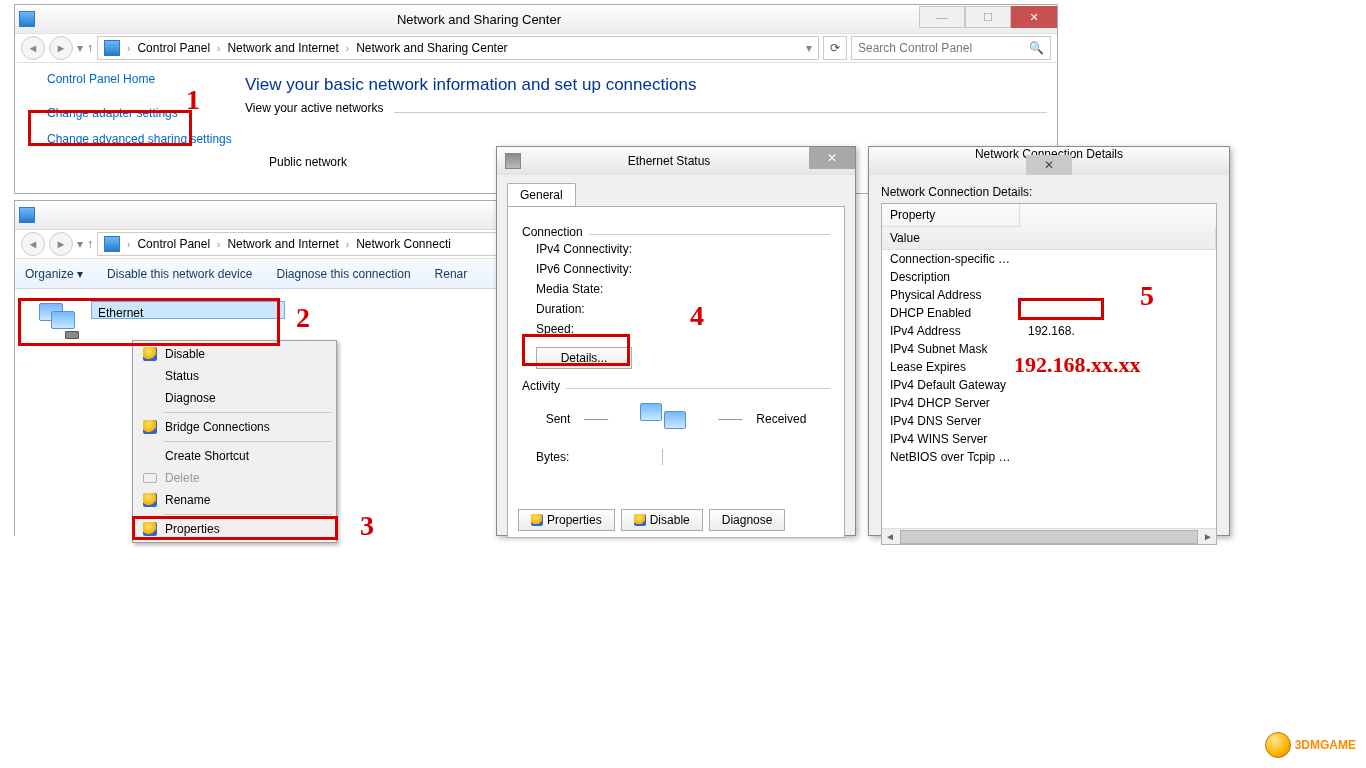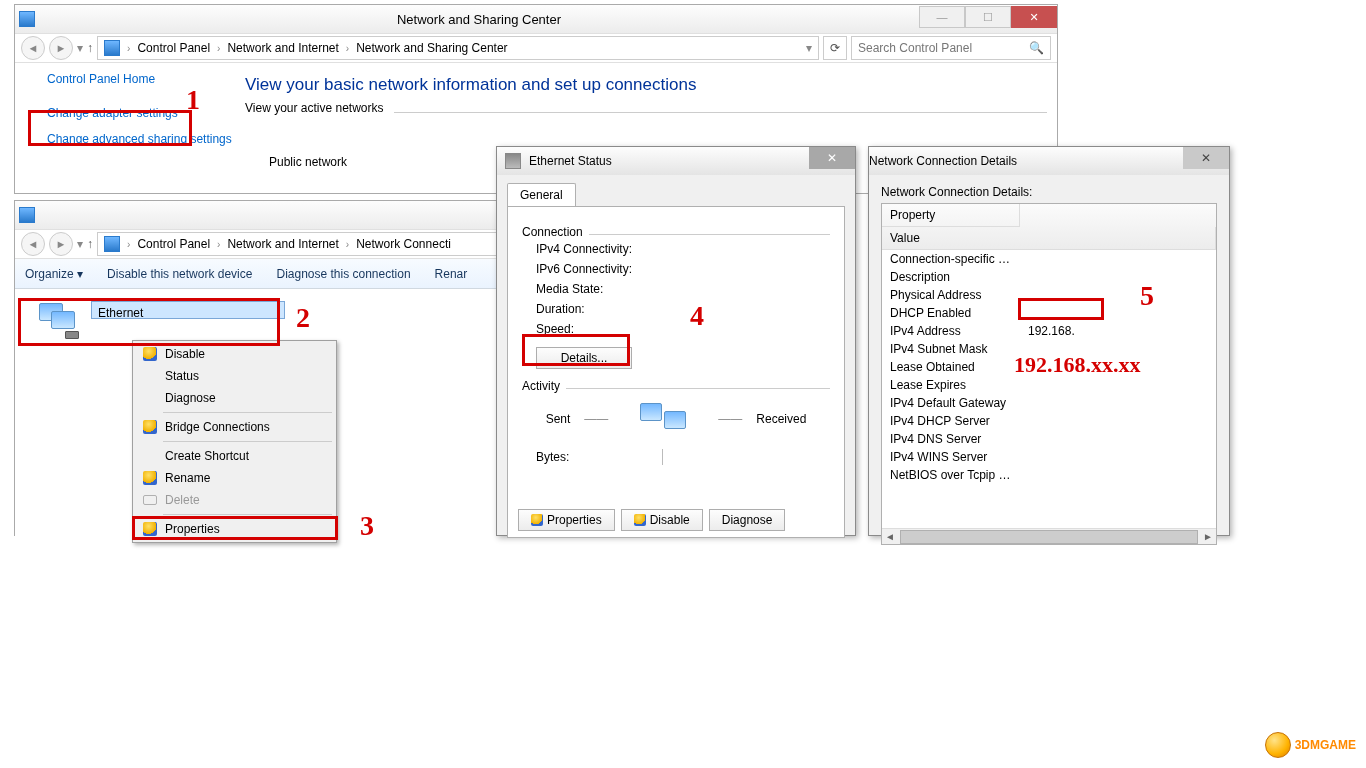--- a/index.html
+++ b/index.html
@@ -39,21 +39,21 @@
   .ctx .item { display:flex; align-items:center; height:22px; padding:0 10px 0 30px; position:relative; cursor:pointer; white-space:nowrap;}
   .ctx .item.bold { font-weight:normal; }
   .ctx .item.disabled { color:#999; }
   .ctx .sep { height:1px; background:#ccc; margin:3px 2px 3px 28px;}
   .shield { width:14px; height:14px; position:absolute; left:8px; top:4px; background:radial-gradient(circle at 40% 30%, #ffe066, #f0b000 60%, #3366cc 60%); border-radius:2px; }
   .ghost { width:14px; height:10px; position:absolute; left:8px; top:6px; border:1px solid #b0b0b0; border-radius:2px; }
   
   .dlg { position:absolute; background:#f0f0f0; border:1px solid #8a8a8a; box-shadow:2px 2px 6px rgba(0,0,0,.3);}
   .dlg .dlgtitle { height:28px; background:linear-gradient(#fdfdfd,#e4e4e4); display:flex; align-items:center; padding:0 0 0 8px;}
   .dlg .dlgtitle .ico { width:16px; height:16px; background:linear-gradient(#888,#bbb); border:1px solid #888; margin-right:8px;}
-  .dlg .dlgtitle .t { flex:1; text-align:left; }
+  .dlg .dlgtitle .t { flex:1; text-align:center; }
   .dlg .xbtn { width:46px; height:22px; background:#c9c9c9; display:flex; align-items:center; justify-content:center; color:#444; margin-top:-6px;}
   .dlg .xbtn.dark { background:#a8a8a8; color:#fff;}
   .tabhdr { display:flex; padding:8px 0 0 10px;align-items:flex-end;}
   .tab { border:1px solid #b0b0b0; border-bottom:none; background:#fff; padding:4px 12px; font-size:12px; border-radius:2px 2px 0 0;}
   .tabbody { background:#fff; border:1px solid #b0b0b0; margin:0 10px 10px; padding:12px 14px;}
   .group { margin:6px 0 10px; }
   .gtitle { display:flex; align-items:center; gap:6px;}
   .gtitle .line { border-bottom:1px solid #ccc; flex:1; height:1px; margin-top:4px;}
   .row12 { display:flex; justify-content:space-between; padding:3px 4px 3px 14px;}
   .btn { display:inline-flex; align-items:center; justify-content:center; border:1px solid #adadad; background:linear-gradient(#fdfdfd,#ececec); height:22px; padding:0 12px; cursor:pointer; font-size:12px;}
@@ -191,27 +191,27 @@
     </div>
   <div class="sep"></div>
   <div class="item">
       <span class="shield"></span>
       <span>Bridge Connections</span>
     </div>
   <div class="sep"></div>
   <div class="item">
       <span>Create Shortcut</span>
     </div>
-  <div class="item">
-      <span class="shield"></span>
-      <span>Rename</span>
-    </div>
   <div class="item disabled">
       <span class="ghost"></span>
       <span>Delete</span>
+    </div>
+  <div class="item">
+      <span class="shield"></span>
+      <span>Rename</span>
     </div>
   <div class="sep"></div>
   <div class="item">
       <span class="shield"></span>
       <span>Properties</span>
     </div>
 </div>
 
 <div class="dlg" style="left:496px; top:146px; width:360px; height:390px;">
   <div class="dlgtitle">
@@ -283,21 +283,21 @@
           <span>Disable</span>
         </div>
       <div class="btn">
           <span>Diagnose</span>
         </div>
     </div>
   </div>
 </div>
 
 <div class="dlg" style="left:868px; top:146px; width:362px; height:390px;">
-  <div class="dlgtitle" style="padding-left:0;">
+  <div class="dlgtitle" style="padding-left:0;flex-direction:column;">
     <div class="t">Network Connection Details</div>
     <div class="xbtn">✕</div>
   </div>
   <div style="padding:10px 12px 4px;">Network Connection Details:</div>
   <div style="padding:0 12px;">
     <div class="grid">
       <div class="gridhdr">
         <div class="col1">Property</div>
         <div class="col2">Value</div>
       </div>
@@ -320,24 +320,20 @@
           </div>
           <div class="gridrow">
             <div class="col1">IPv4 Address</div>
             <div class="col2">192.168.</div>
           </div>
           <div class="gridrow">
             <div class="col1">IPv4 Subnet Mask</div>
             <div class="col2"></div>
           </div>
           <div class="gridrow">
-            <div class="col1">Lease Obtained</div>
-            <div class="col2"></div>
-          </div>
-          <div class="gridrow">
             <div class="col1">Lease Expires</div>
             <div class="col2"></div>
           </div>
           <div class="gridrow">
             <div class="col1">IPv4 Default Gateway</div>
             <div class="col2"></div>
           </div>
           <div class="gridrow">
             <div class="col1">IPv4 DHCP Server</div>
             <div class="col2"></div>

